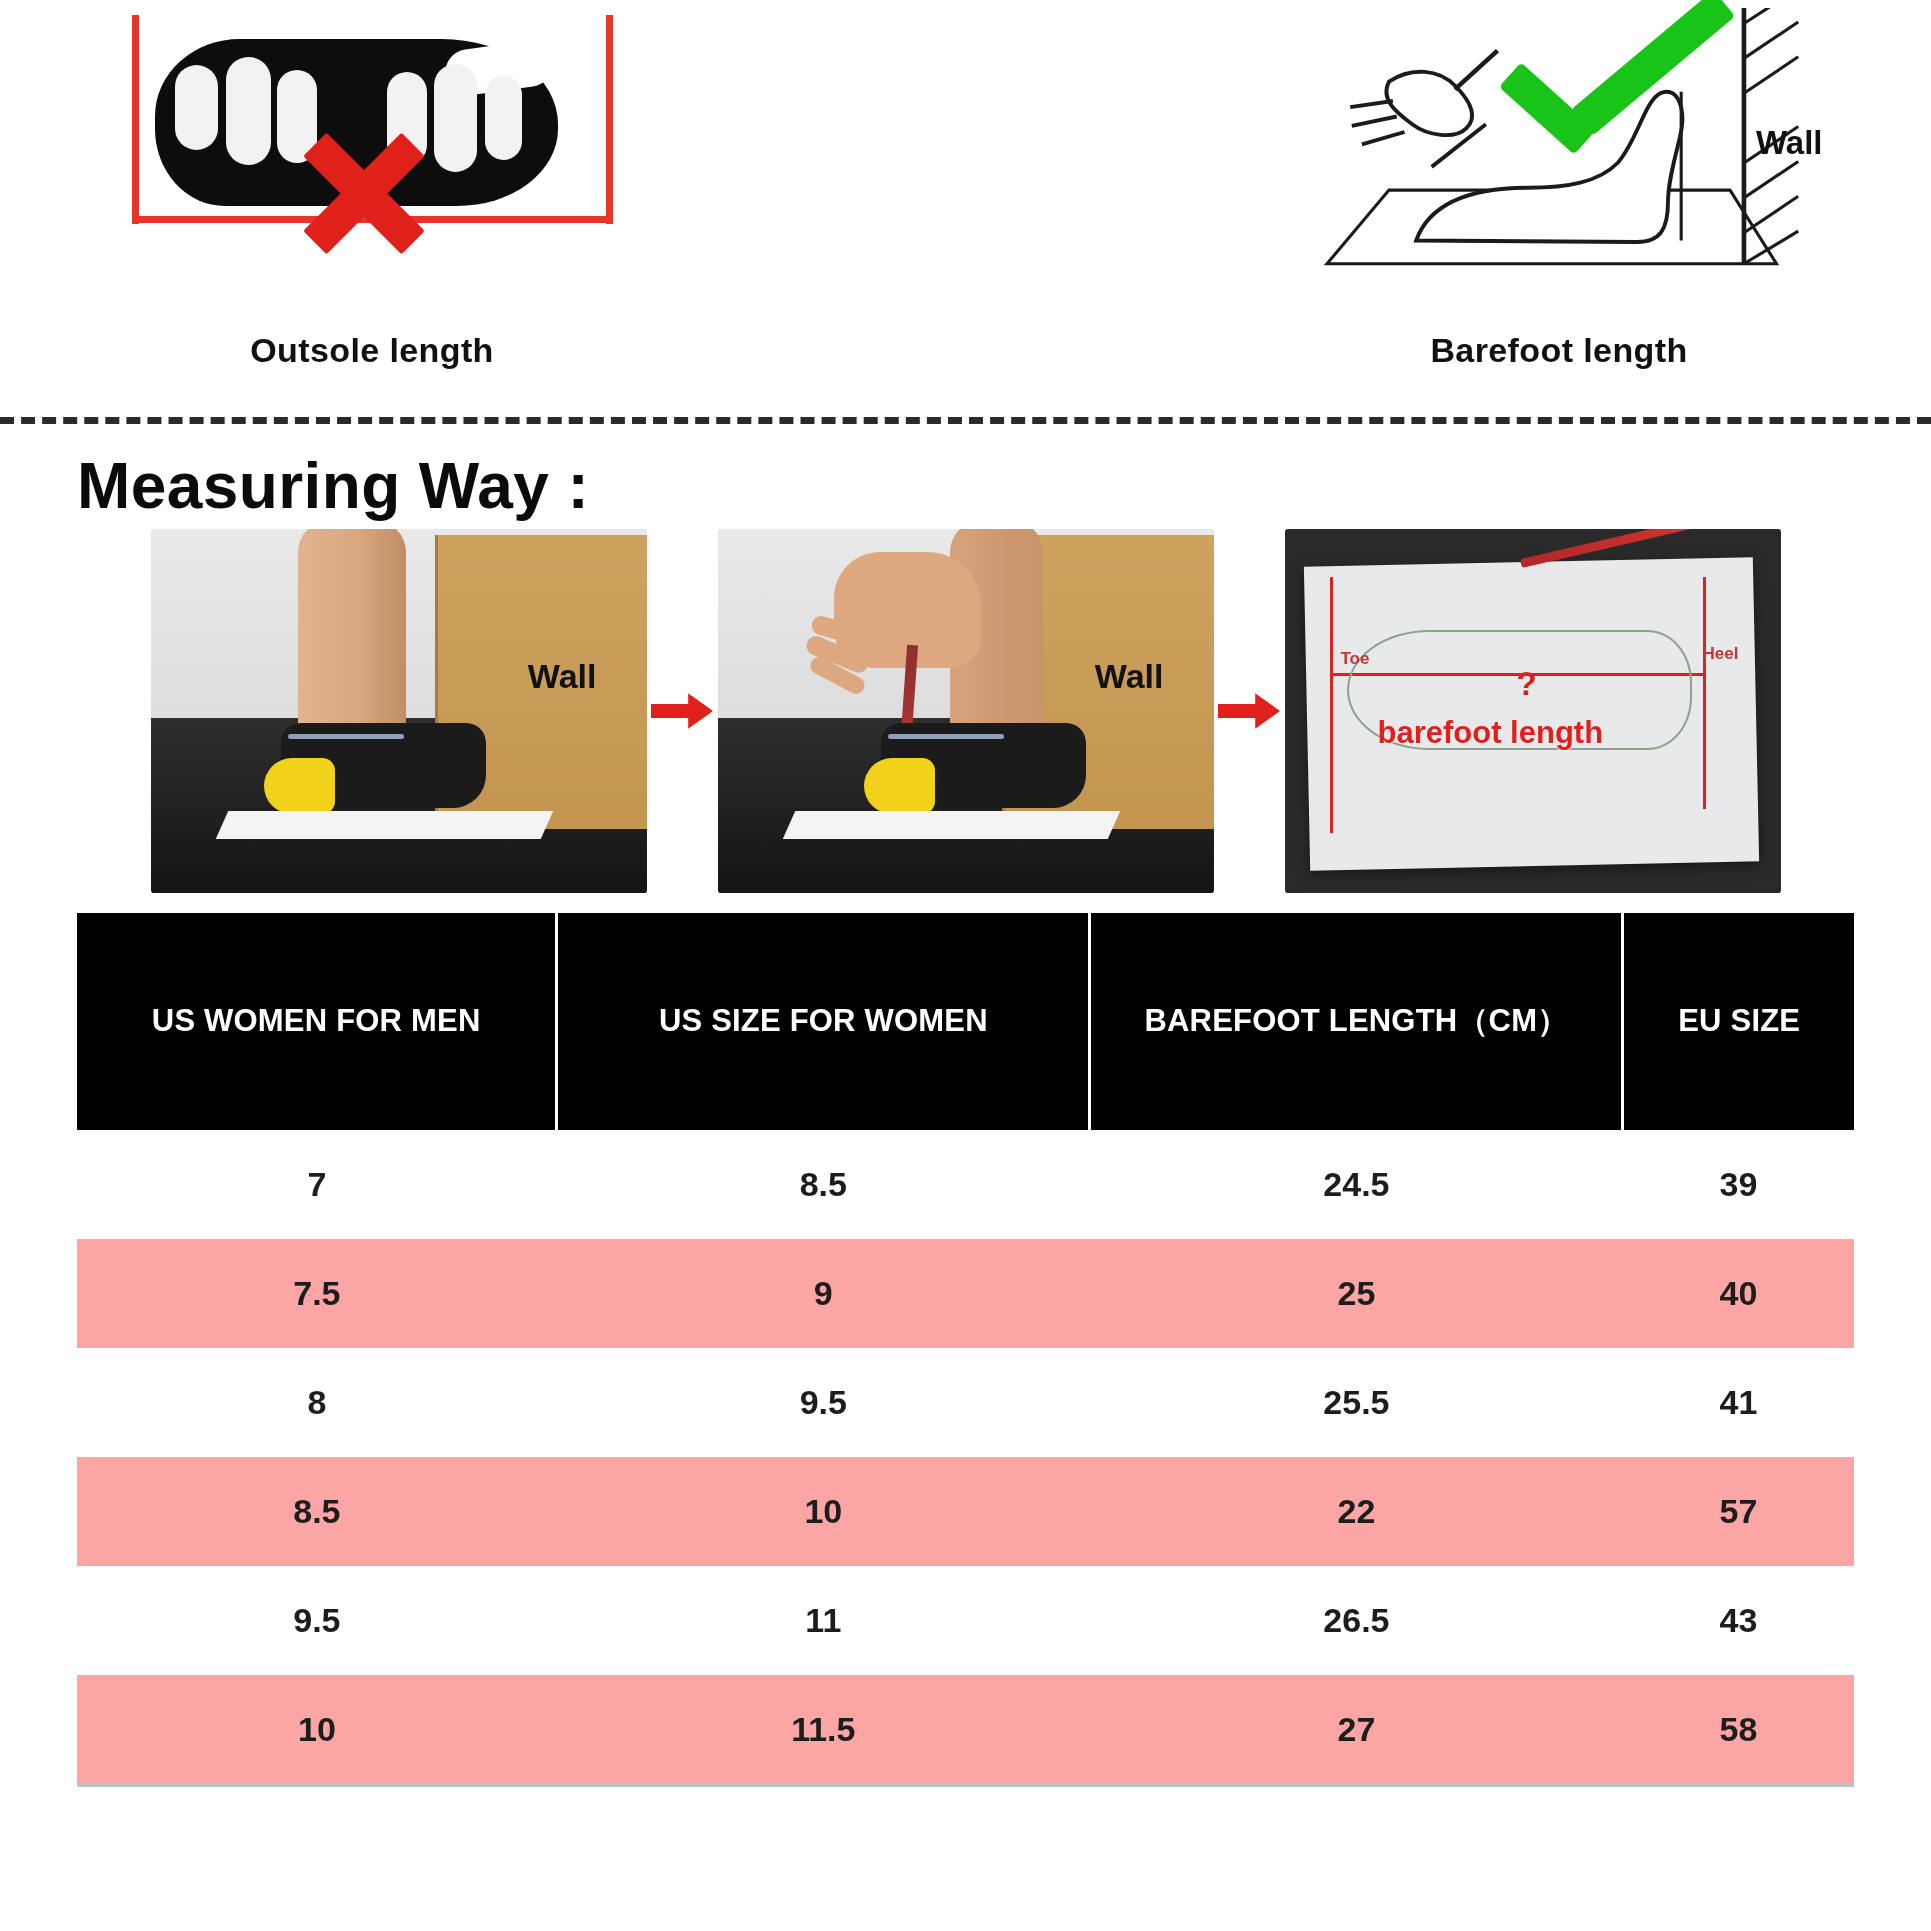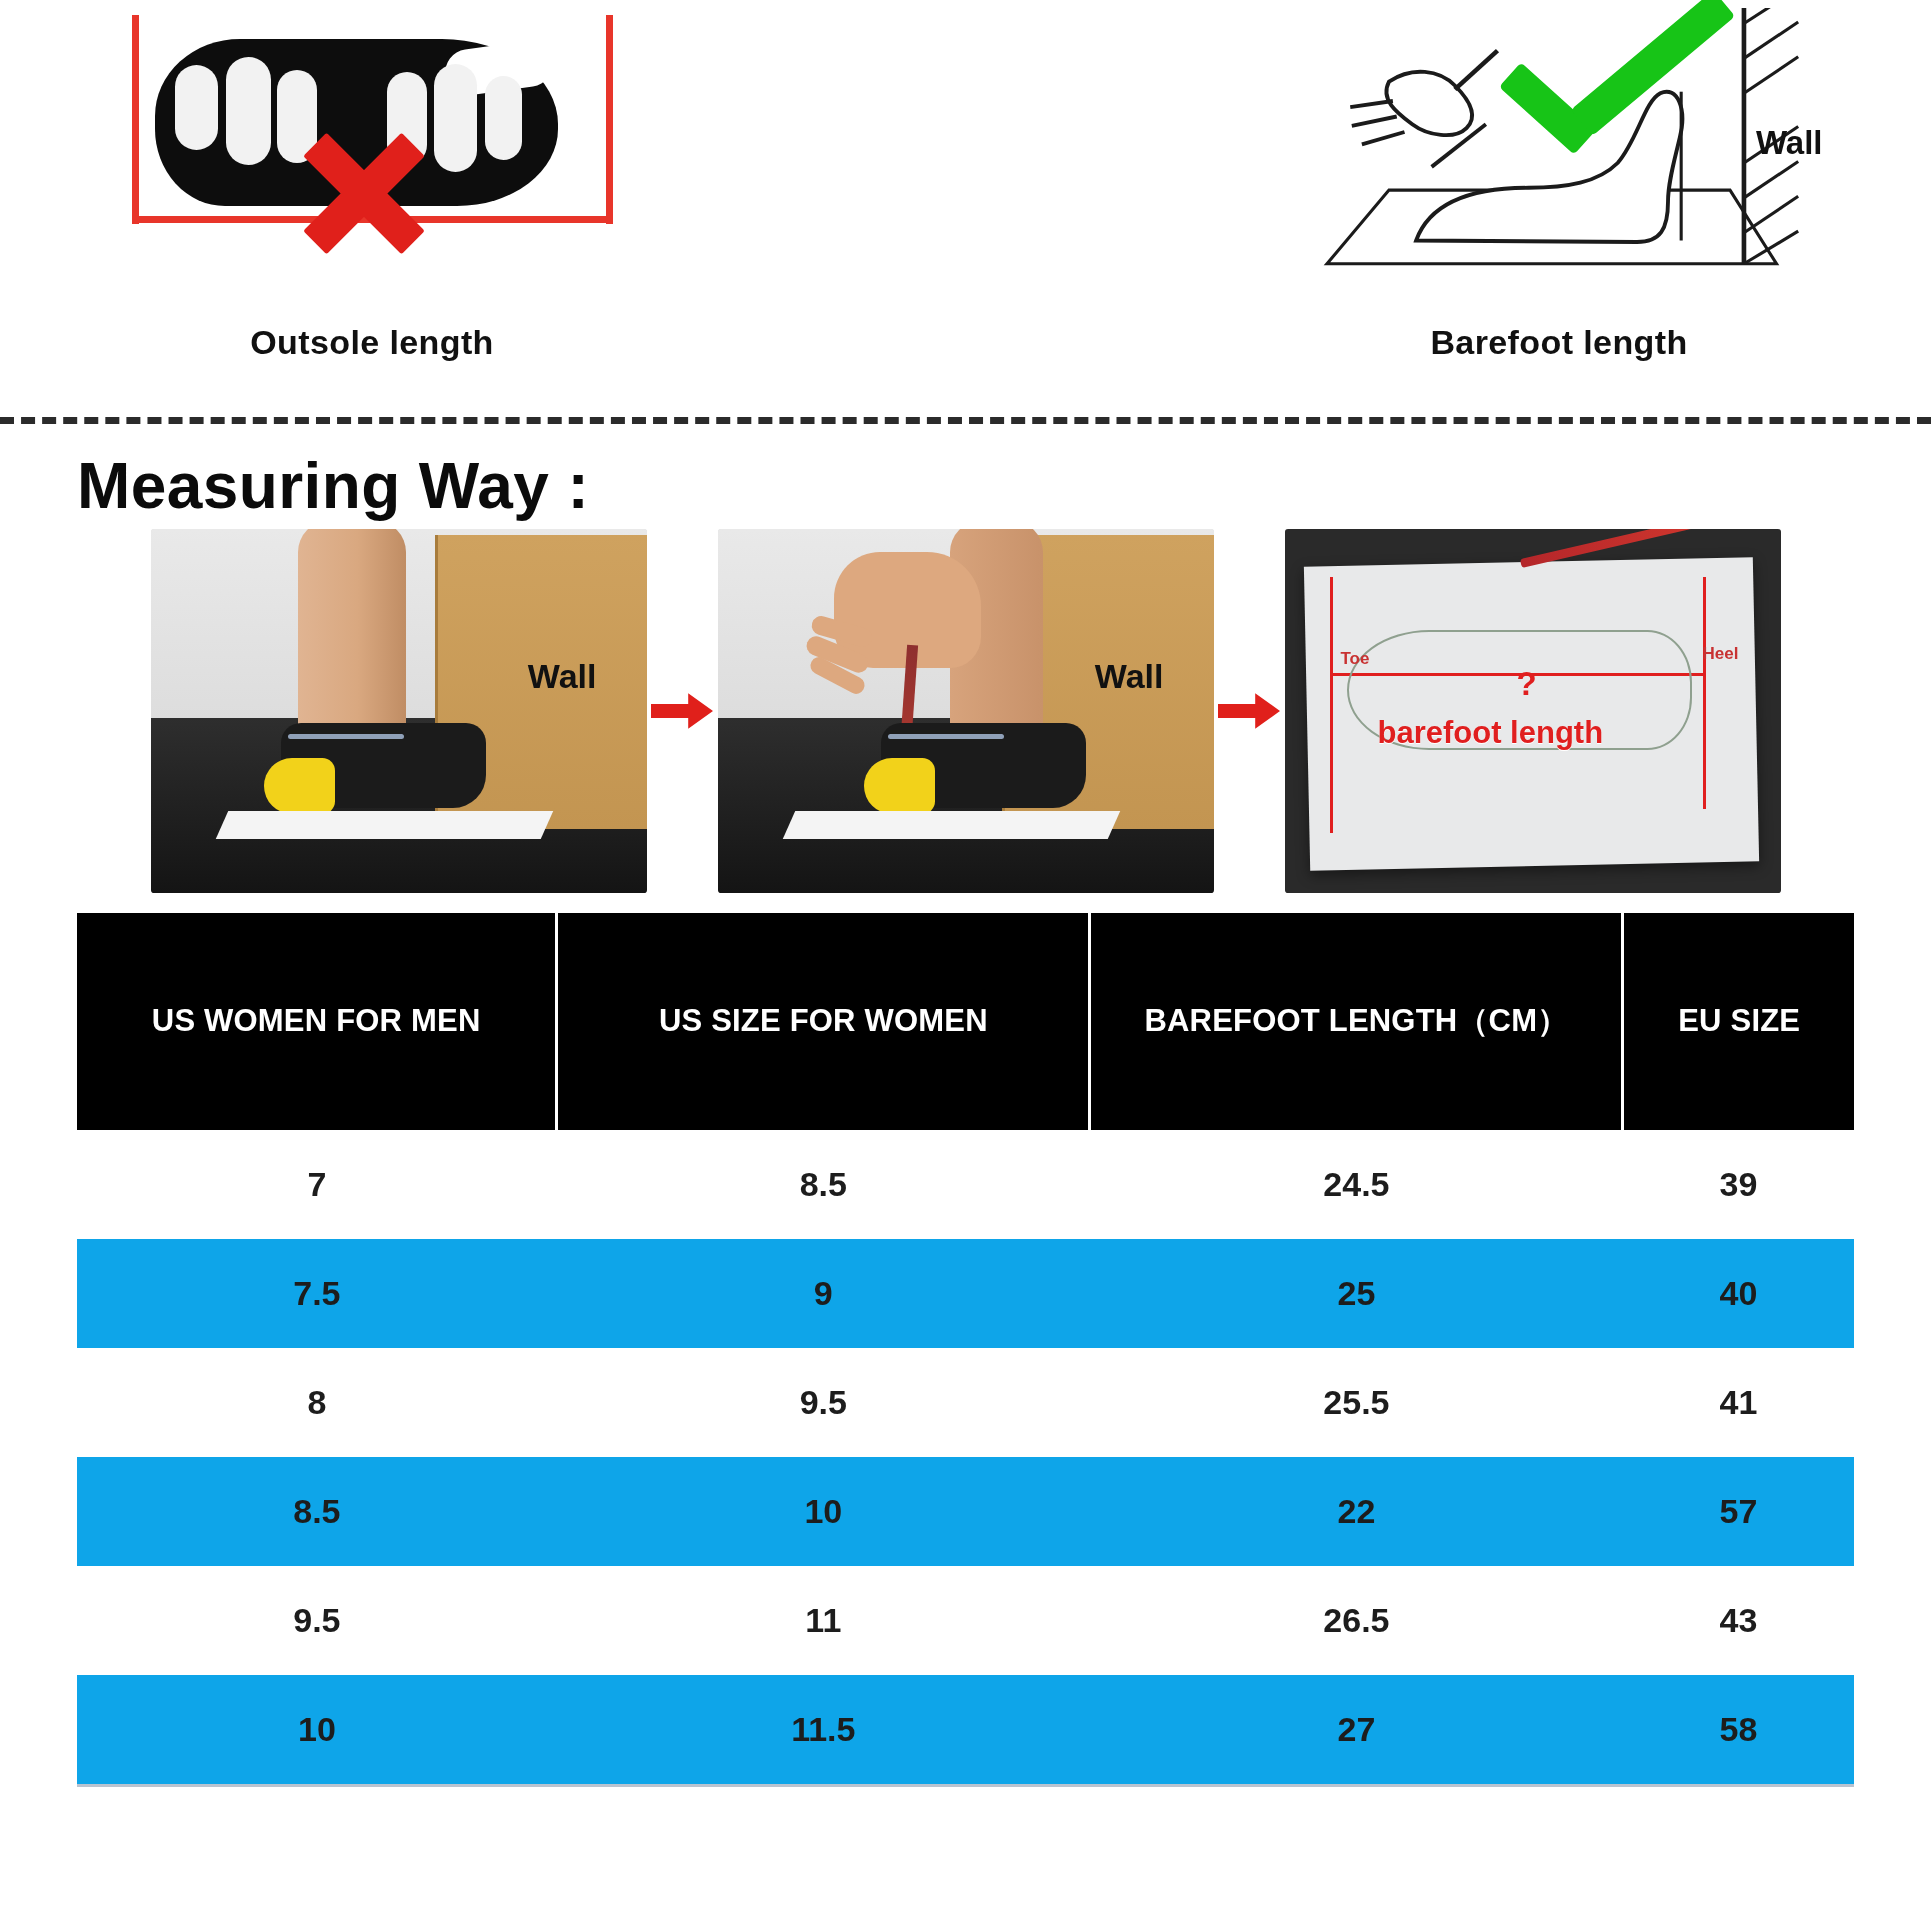--- a/index.html
+++ b/index.html
@@ -38,21 +38,21 @@
   .method-art {
     position: relative;
     width: 527px;
     height: 310px;
   }
   .method-caption {
     font-size: 34px;
     font-weight: bold;
     letter-spacing: 0.4px;
     color: #111;
-    margin-top: 5px;
+    margin-top: 13px;
   }
 
   
   .redbar {
     position: absolute;
     background: #e8352a;
   }
   .redbar.vert { width: 7px; }
   .redbar.horz { height: 7px; }
 
@@ -366,21 +366,21 @@
   table.size-table thead th:last-child { border-right: none; }
   table.size-table tbody td {
     font-size: 34px;
     font-weight: bold;
     text-align: center;
     height: 107px;
     color: #1d1d1d;
     background: #ffffff;
   }
   table.size-table tbody tr.alt td {
-    background: #0ea5e9;
+    background: #fca5a5;
   }
   table.size-table tbody tr:last-child td {
     border-bottom: 3.1px solid #b9c3d0;
   }
   col.c1 { width: 27%; }
   col.c2 { width: 30%; }
   col.c3 { width: 30%; }
   col.c4 { width: 13%; }
 </style>
 </head>

